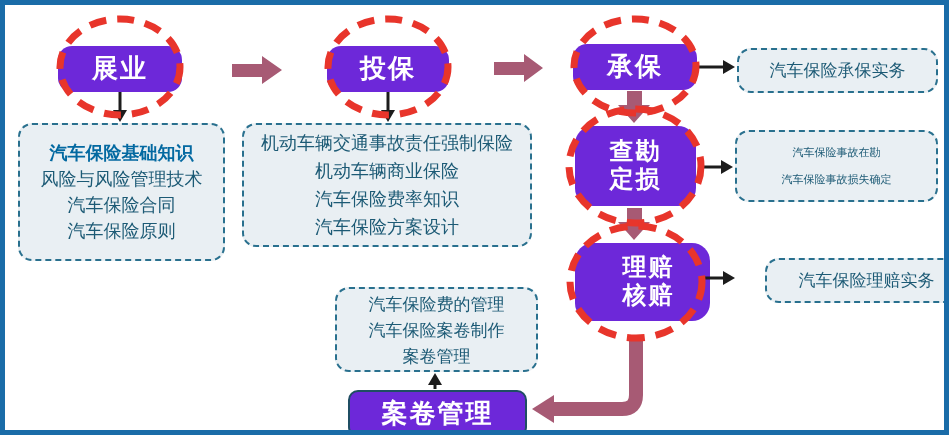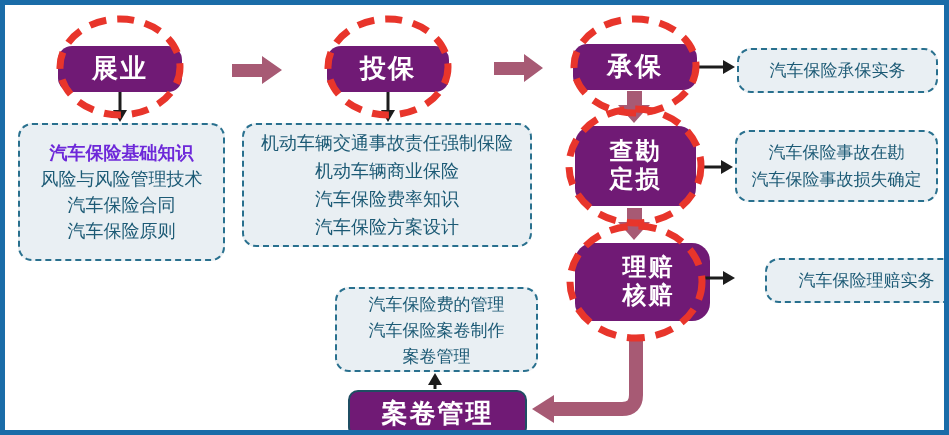--- a/index.html
+++ b/index.html
@@ -11,21 +11,21 @@
     height: 435px;
     box-sizing: border-box;
     border: 5px solid #1a6ca8;
     background: #ffffff;
     overflow: hidden;
   }
 
   
   .node {
     position: absolute;
-    background: #701a75;
+    background: #6d28d9;
     color: #ffffff;
     font-weight: bold;
     display: flex;
     flex-direction: column;
     align-items: center;
     justify-content: center;
     text-align: center;
     border-radius: 14px;
     z-index: 2;
     letter-spacing: 2px;
@@ -52,27 +52,27 @@
     flex-direction: column;
     align-items: center;
     justify-content: center;
     text-align: center;
     z-index: 1;
   }
   .dbox .bline { line-height: 27px; white-space: nowrap; }
 
   #box-basics   { left: 13px;  top: 118px; width: 207px; height: 138px; font-size: 18px; }
   #box-basics .bline { line-height: 26px; }
-  #box-basics .bline:first-child { font-weight: bold; color: #6d28d9; }
+  #box-basics .bline:first-child { font-weight: bold; color: #0369a1; }
 
   #box-toubao   { left: 237px; top: 118px; width: 290px; height: 124px; font-size: 18px; }
   #box-toubao .bline { line-height: 28px; }
 
   #box-chengbao { left: 732px; top: 43px;  width: 201px; height: 45px; font-size: 17px; }
-  #box-chakan   { left: 730px; top: 125px; width: 203px; height: 72px; font-size: 17px; }
+  #box-chakan   { left: 730px; top: 125px; width: 203px; height: 72px; font-size: 11px; }
   #box-lipei    { left: 732px; top: 253px; width: 203px; height: 45px; font-size: 17px; margin-left: 28px; }
   #box-anjuan   { left: 330px; top: 282px; width: 203px; height: 85px; font-size: 17px; }
   #box-anjuan .bline { line-height: 26px; }
 
   
   #arrow-layer {
     position: absolute;
     left: 0; top: 0;
     width: 939px; height: 425px;
     z-index: 3;

